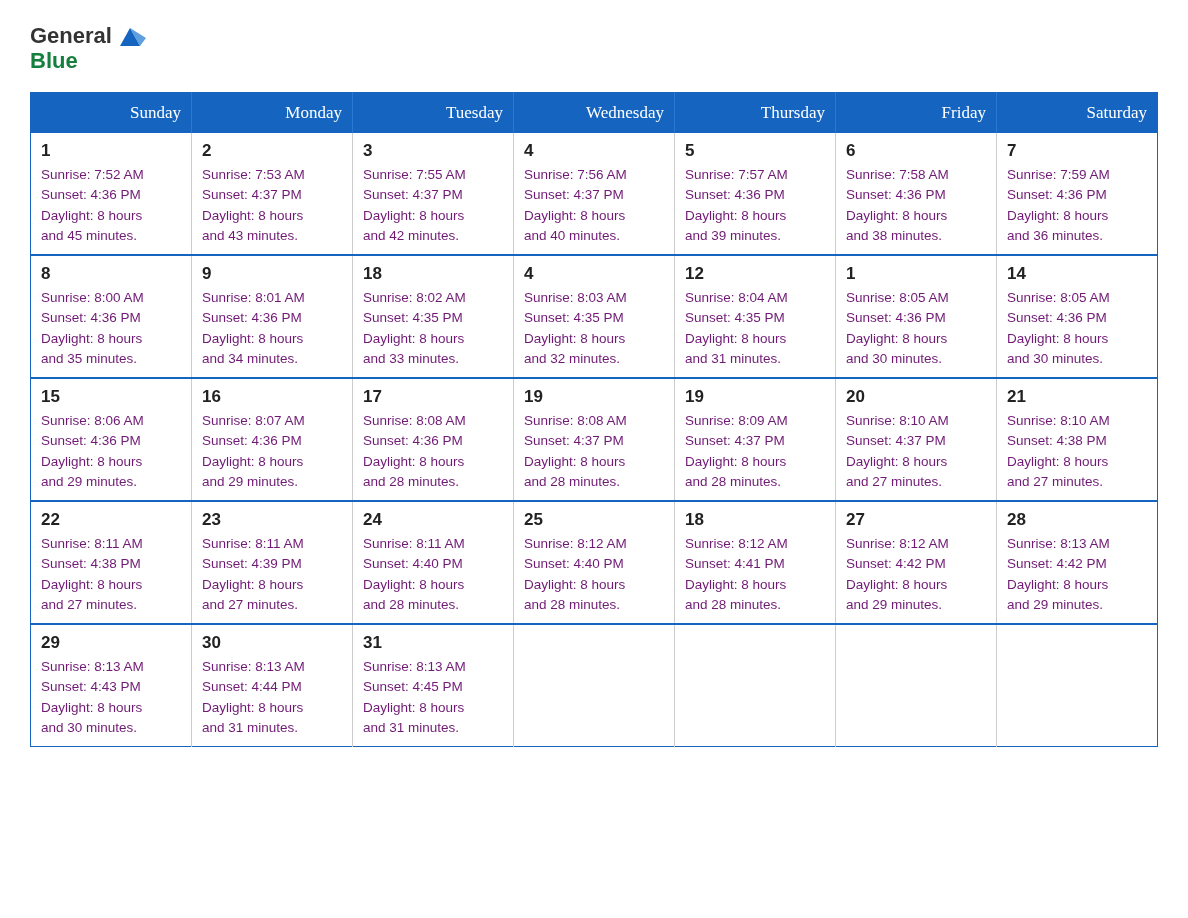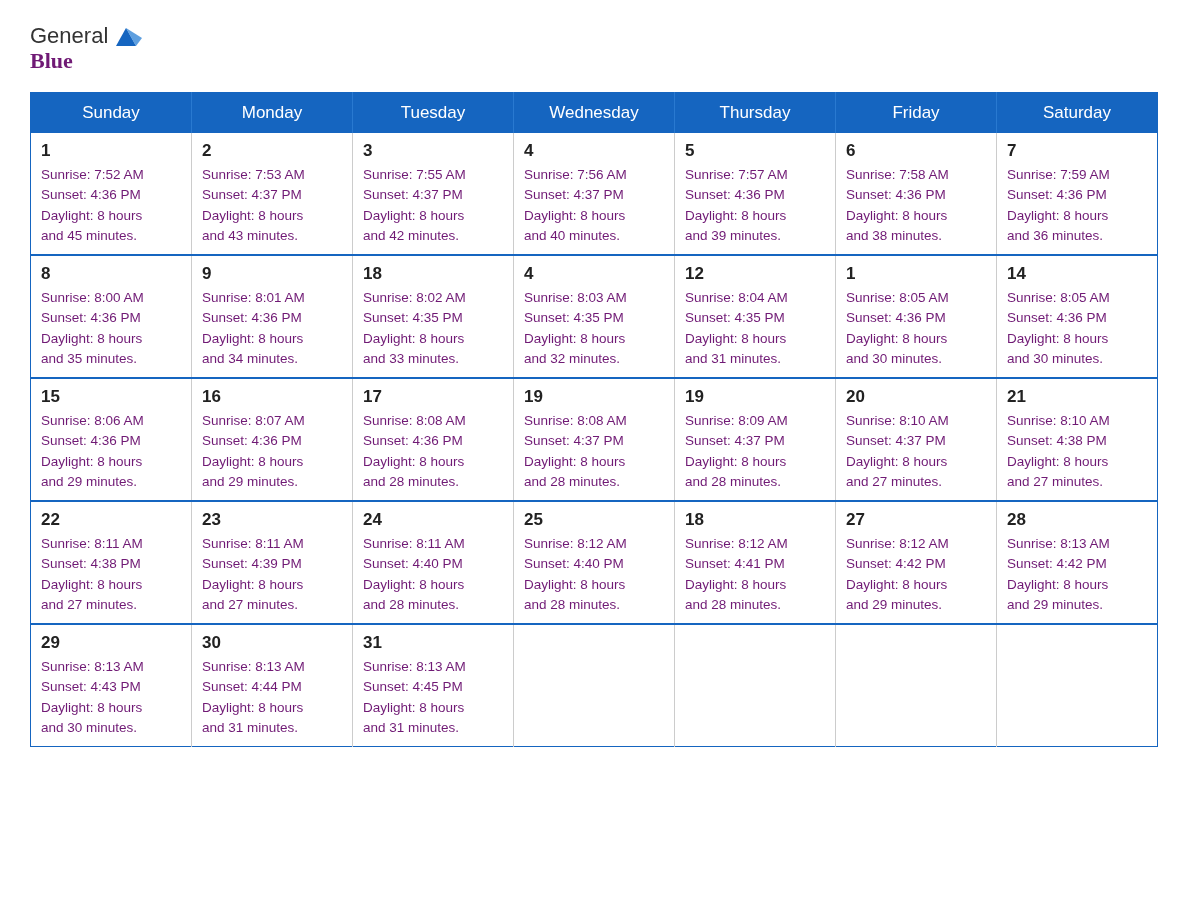--- a/index.html
+++ b/index.html
@@ -15,21 +15,21 @@
       justify-content: space-between;
       align-items: flex-start;
       margin-bottom: 18px;
     }
     .logo {
       display: flex;
       align-items: center;
     }
     .logo-text {
       font-size: 22px;
-      font-weight: normal;
+      font-weight: bold;
       color: #333;
       line-height: 1.1;
     }
     .title-section {
       text-align: right;
     }
     .month-title {
       font-size: 52px;
       font-weight: bold;
       color: #222;
@@ -44,22 +44,23 @@
       width: 100%;
       border-collapse: collapse;
       border: 1px solid #1565c0;
     }
     .calendar-table th {
       background-color: #1565c0;
       color: #fff;
       font-size: 17px;
       font-weight: normal;
       padding: 10px 10px;
-      text-align: center;
+      text-align: right;
       border-right: 1px solid #2979d0;
+      font-family: Liberation Serif, serif;
     }
     .calendar-table th:last-child {
       border-right: none;
     }
     .calendar-table td {
       vertical-align: top;
       padding: 8px 10px;
       border-right: 1px solid #ccc;
       border-bottom: 2px solid #1565c0;
       width: calc(100% / 7);
@@ -93,21 +94,21 @@
   <div class="logo">
     <div>
       <div style="display:flex;align-items:center;">
         <span class="logo-text">General</span>
 
         <svg width="32" height="32" viewBox="0 0 32 32" style="margin:0 2px;">
           <polygon points="6,26 26,26 16,8" fill="#1565c0"></polygon>
           <polygon points="16,8 26,26 32,18" fill="#1976d2" opacity="0.7"></polygon>
         </svg>
       </div>
-      <div style="color:#701a75;font-size:22px;font-weight:bold;margin-top:-4px;font-family:Liberation Serif, serif;">Blue</div>
+      <div style="color:#15803d;font-size:22px;font-weight:bold;margin-top:-4px;">Blue</div>
     </div>
   </div>
   <div class="title-section">
     <div class="month-title"></div>
     <div class="location"></div>
   </div>
 </div>
 
 <table class="calendar-table">
   <thead>

